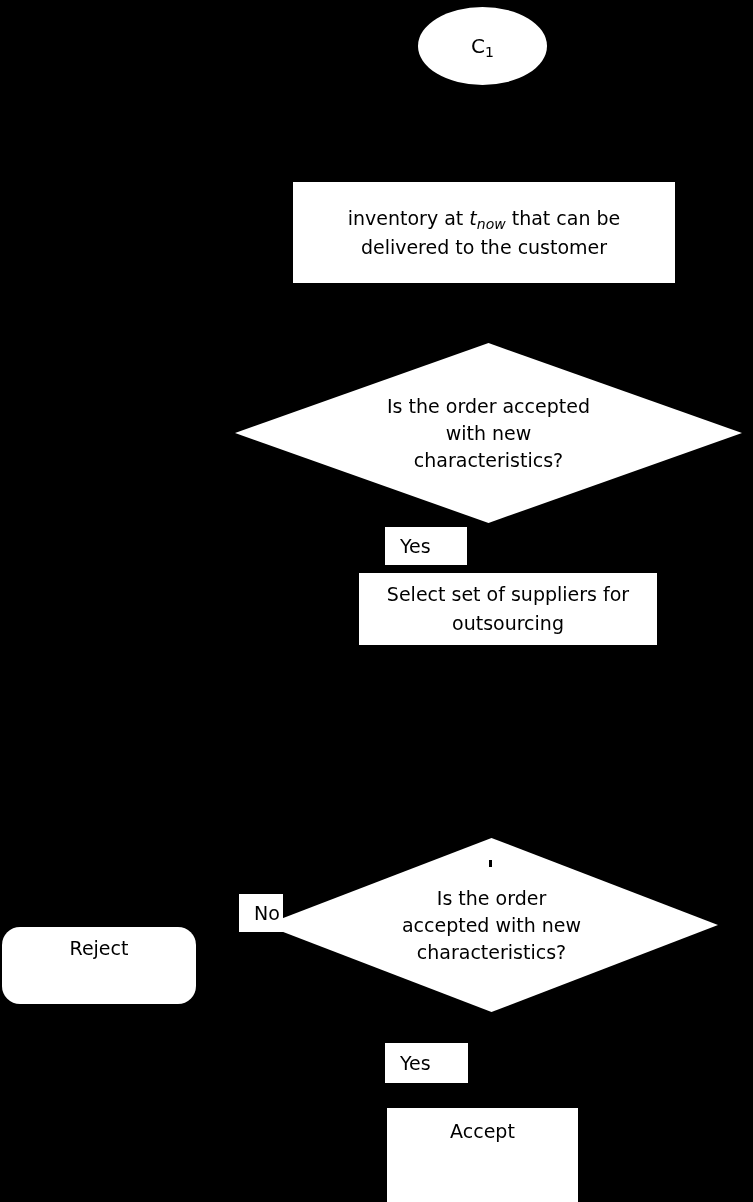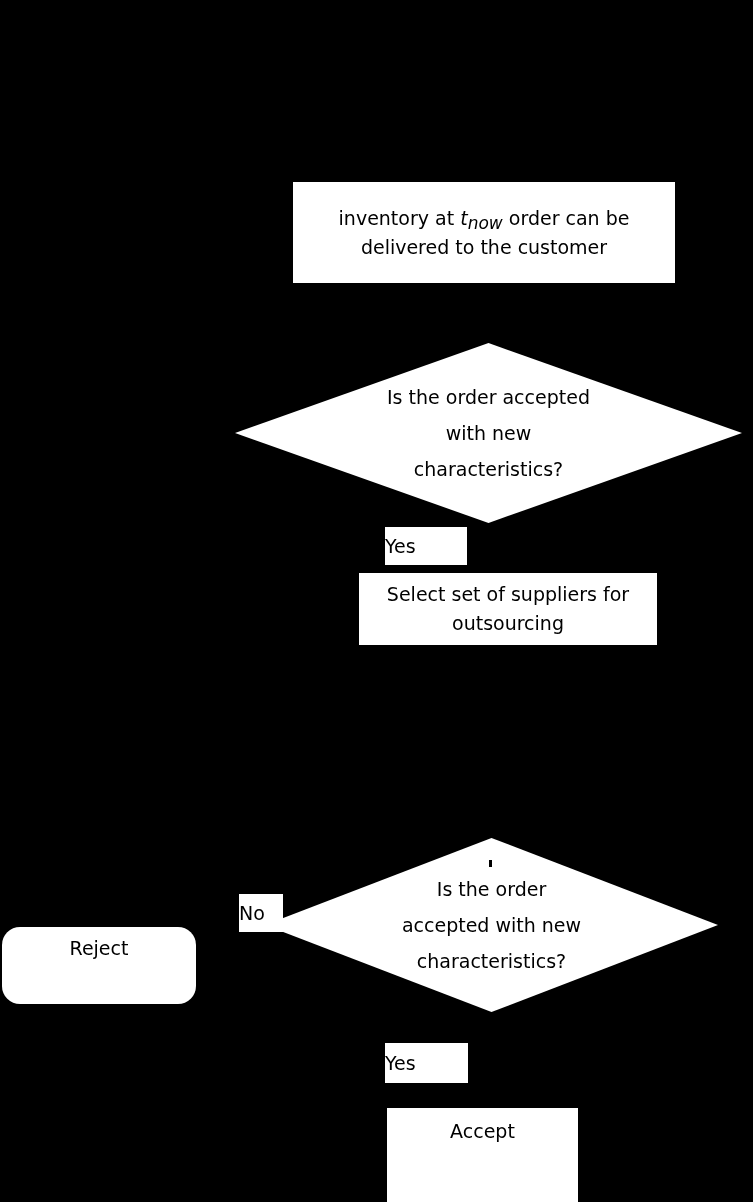--- a/index.html
+++ b/index.html
@@ -25,42 +25,45 @@
     justify-content: center;
     text-align: center;
     font-size: 19px;
     line-height: 28px;
     box-sizing: border-box;
   }
   .ellipse { border-radius: 50%; font-size: 20px; }
   .diamond {
     clip-path: polygon(50% 0%, 100% 50%, 50% 100%, 0% 50%);
     line-height: 27px;
-    gap: 9px;
   }
   .label-box {
     justify-content: center;
     align-items: flex-start;
+    padding-left: 15px;
     text-align: left;
   }
   .top-text { justify-content: flex-start; }
-  .sub { font-size: 17px; vertical-align: -4px; line-height: 0; }
+  .sub { font-size: 14px; vertical-align: -4px; line-height: 0; }
   .sub-big { font-size: 14px; vertical-align: -4px; line-height: 0; }
   .var { font-style: italic; }
   .tick { position: absolute; background: #000000; }
   .line { white-space: pre; }
 </style>
 </head>
 <body>
 
 <div class="canvas">
 
+  <div class="shape ellipse" style="left:418px; top:7px; width:129px; height:78px;">
+    <span><span>C</span><span class="sub-big">1</span></span>
+  </div>
 
   <div class="shape" style="left:293px; top:182px; width:382px; height:101px; line-height:29px;">
-    <div class="line"><span>inventory at </span><span class="var">t</span><span class="sub var">now</span><span> order can be</span></div>
+    <div class="line"><span>inventory at </span><span class="var">t</span><span class="sub var">now</span><span> that can be</span></div>
     <div class="line">delivered to the customer</div>
   </div>
 
   <div class="shape diamond" style="left:235px; top:343px; width:507px; height:180px;">
     <div class="line">Is the order accepted</div>
     <div class="line">with new</div>
     <div class="line">characteristics?</div>
   </div>
 
   <div class="shape label-box" style="left:385px; top:527px; width:82px; height:38px;">

